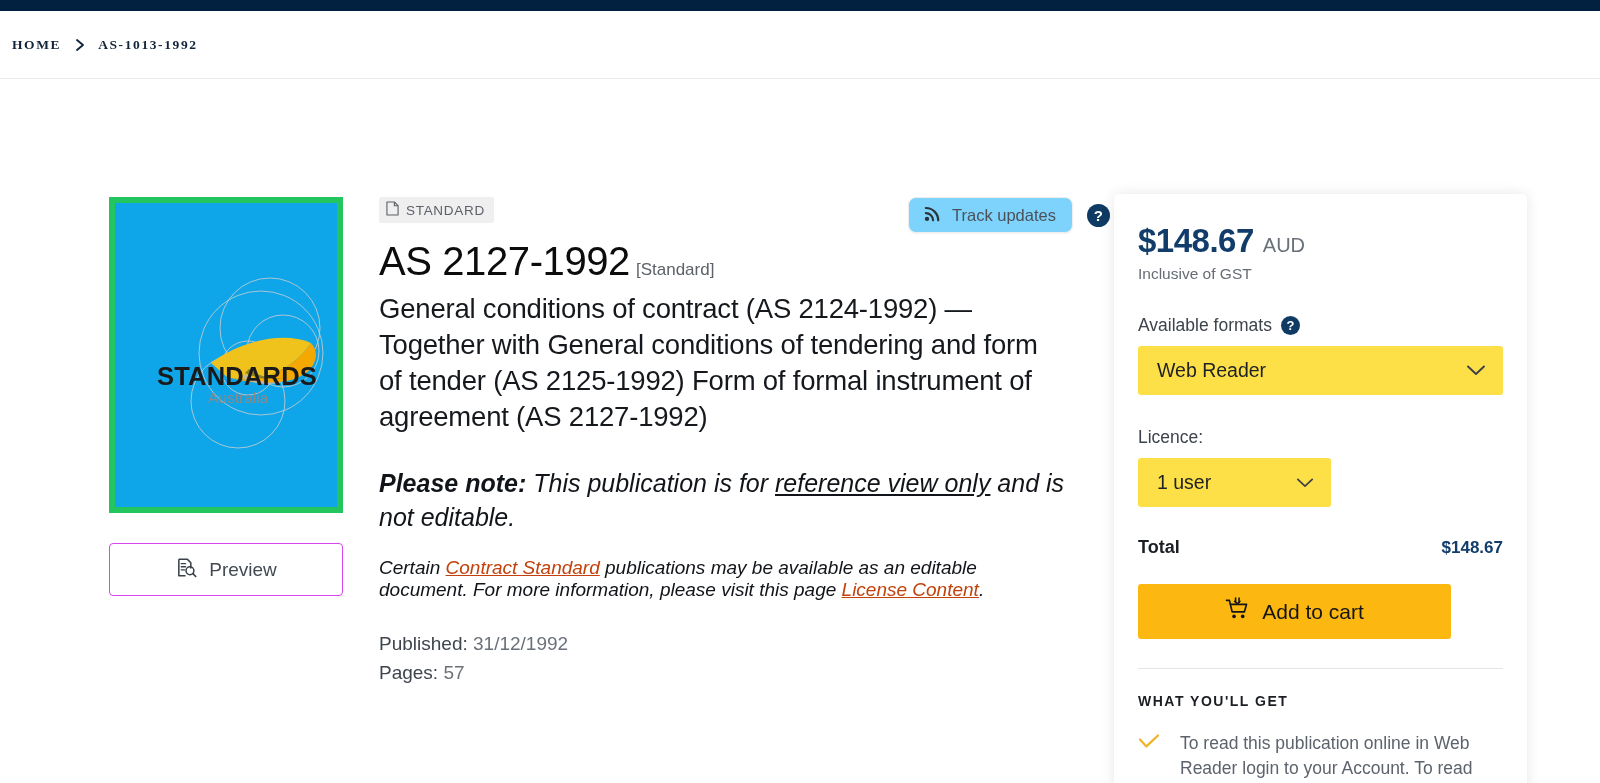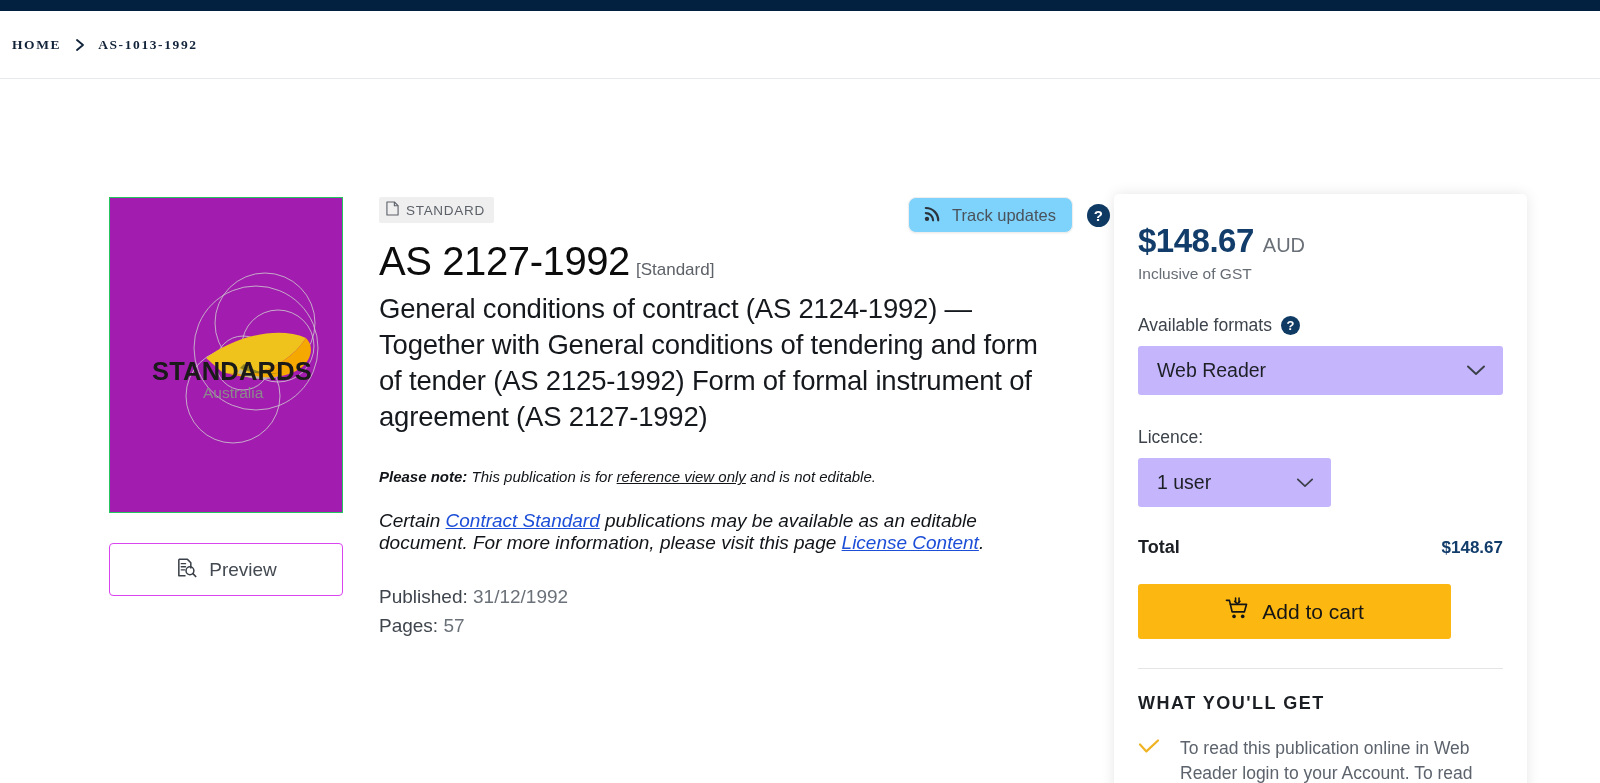--- a/index.html
+++ b/index.html
@@ -55,22 +55,22 @@
   
   .left-col {
     position: absolute;
     left: 109px;
     top: 118px;
     width: 234px;
   }
   .cover {
     width: 234px;
     height: 316px;
-    border: 1px solid #22c55e;
-    background: #a21caf;
+    border: 6px solid #22c55e;
+    background: #0ea5e9;
     position: relative;
     overflow: hidden;
   }
   .logo-wrap {
     position: absolute;
     left: 0; top: 0; right: 0; bottom: 0;
   }
   .preview-btn {
     margin-top: 30px;
     width: 234px;
@@ -127,40 +127,40 @@
     margin: 9px 0 0 0;
     font-size: 27.5px;
     font-weight: normal;
     color: #15181c;
     line-height: 1.31;
     letter-spacing: -0.2px;
     max-width: 660px;
   }
   .note {
     margin: 32px 0 0 0;
-    font-size: 15px;
+    font-size: 25px;
     font-style: italic;
     color: #111418;
     line-height: 1.35;
   }
   .note b { font-weight: bold; }
   .note .u-black {
     text-decoration: underline;
     color: #111418;
   }
   .note2 {
     margin: 22px 0 0 0;
     font-size: 19px;
     font-style: italic;
     color: #111418;
     line-height: 1.18;
     max-width: 660px;
   }
   a.blue-link {
-    color: #1d4ed8;
+    color: #c2410c;
     text-decoration: underline;
   }
   .desc {
     margin: 30px 0 0 0;
     font-size: 19px;
     color: #585f68;
     line-height: 1.53;
     max-width: 640px;
   }
   .meta {
@@ -250,21 +250,21 @@
     display: flex;
     align-items: center;
     gap: 9px;
     margin-top: 32px;
     font-size: 17.5px;
     color: #3d434b;
   }
   .select {
     margin-top: 10px;
     height: 49px;
-    background: #c4b5fd;
+    background: #fde047;
     border: none;
     border-radius: 3px;
     display: flex;
     align-items: center;
     justify-content: space-between;
     padding: 0 17px 0 19px;
     cursor: pointer;
   }
   .select.full { width: 365px; }
   .select.narrow { width: 193px; }
@@ -308,21 +308,21 @@
     color: #151515;
   }
   .divider {
     margin-top: 29px;
     width: 365px;
     height: 1px;
     background: #e4e5e7;
   }
   .wyg-title {
     margin-top: 24px;
-    font-size: 18px;
+    font-size: 14px;
     font-weight: bold;
     letter-spacing: 1.5px;
     color: #1b1e23;
   }
   .wyg-item {
     margin-top: 22px;
     display: flex;
     gap: 20px;
     width: 365px;
   }

